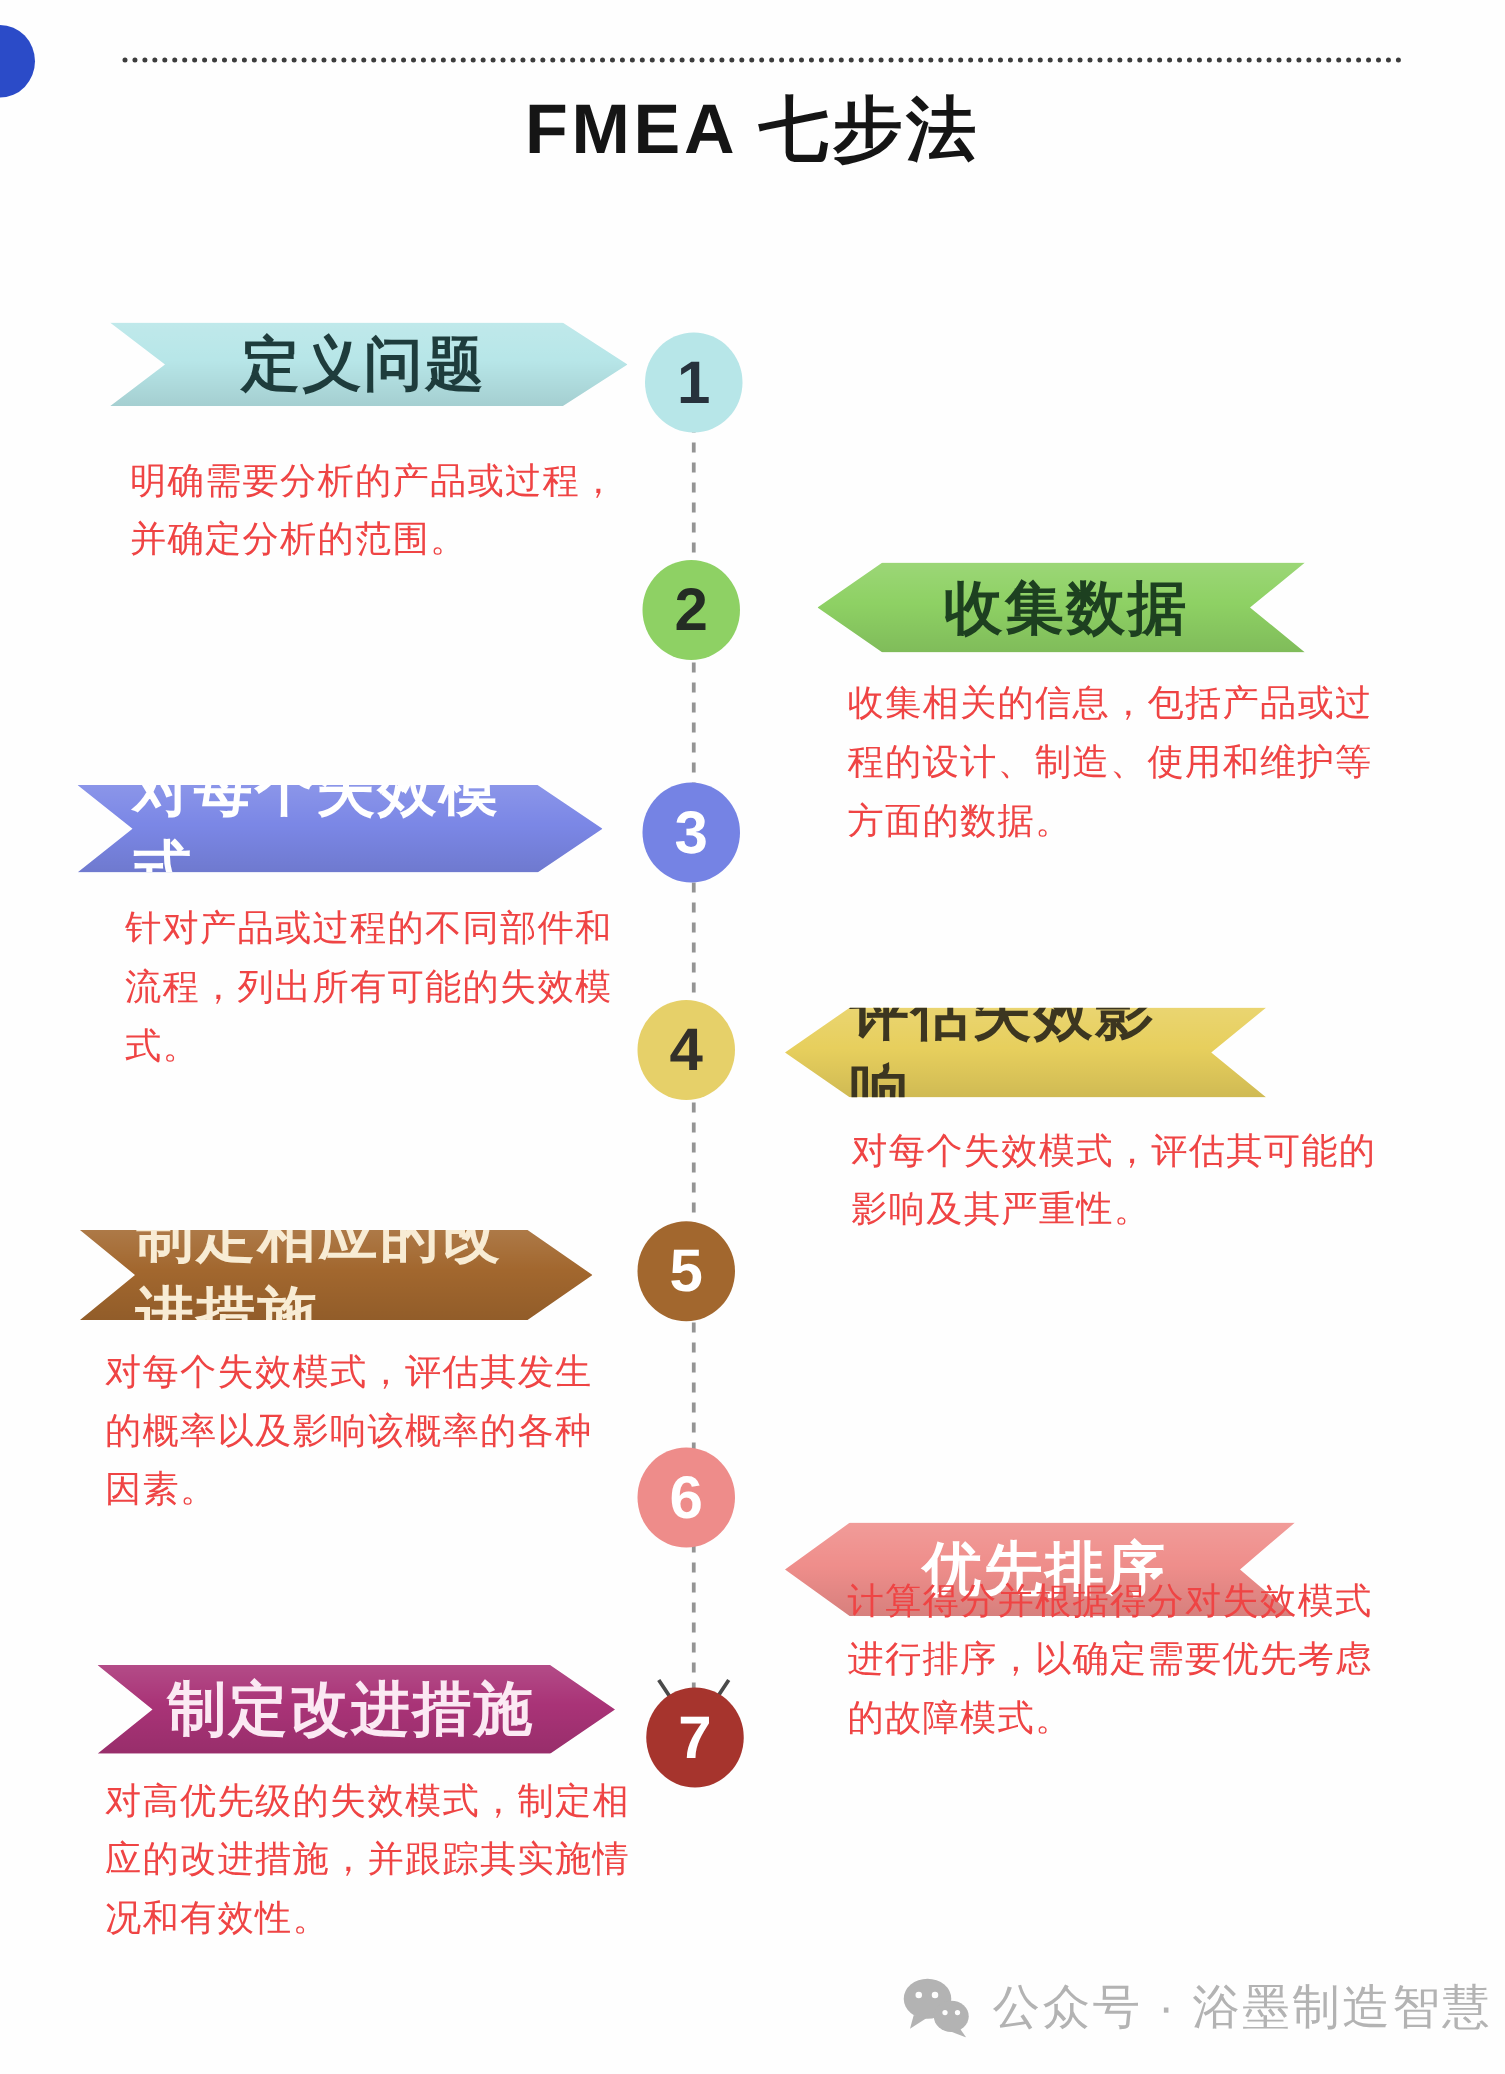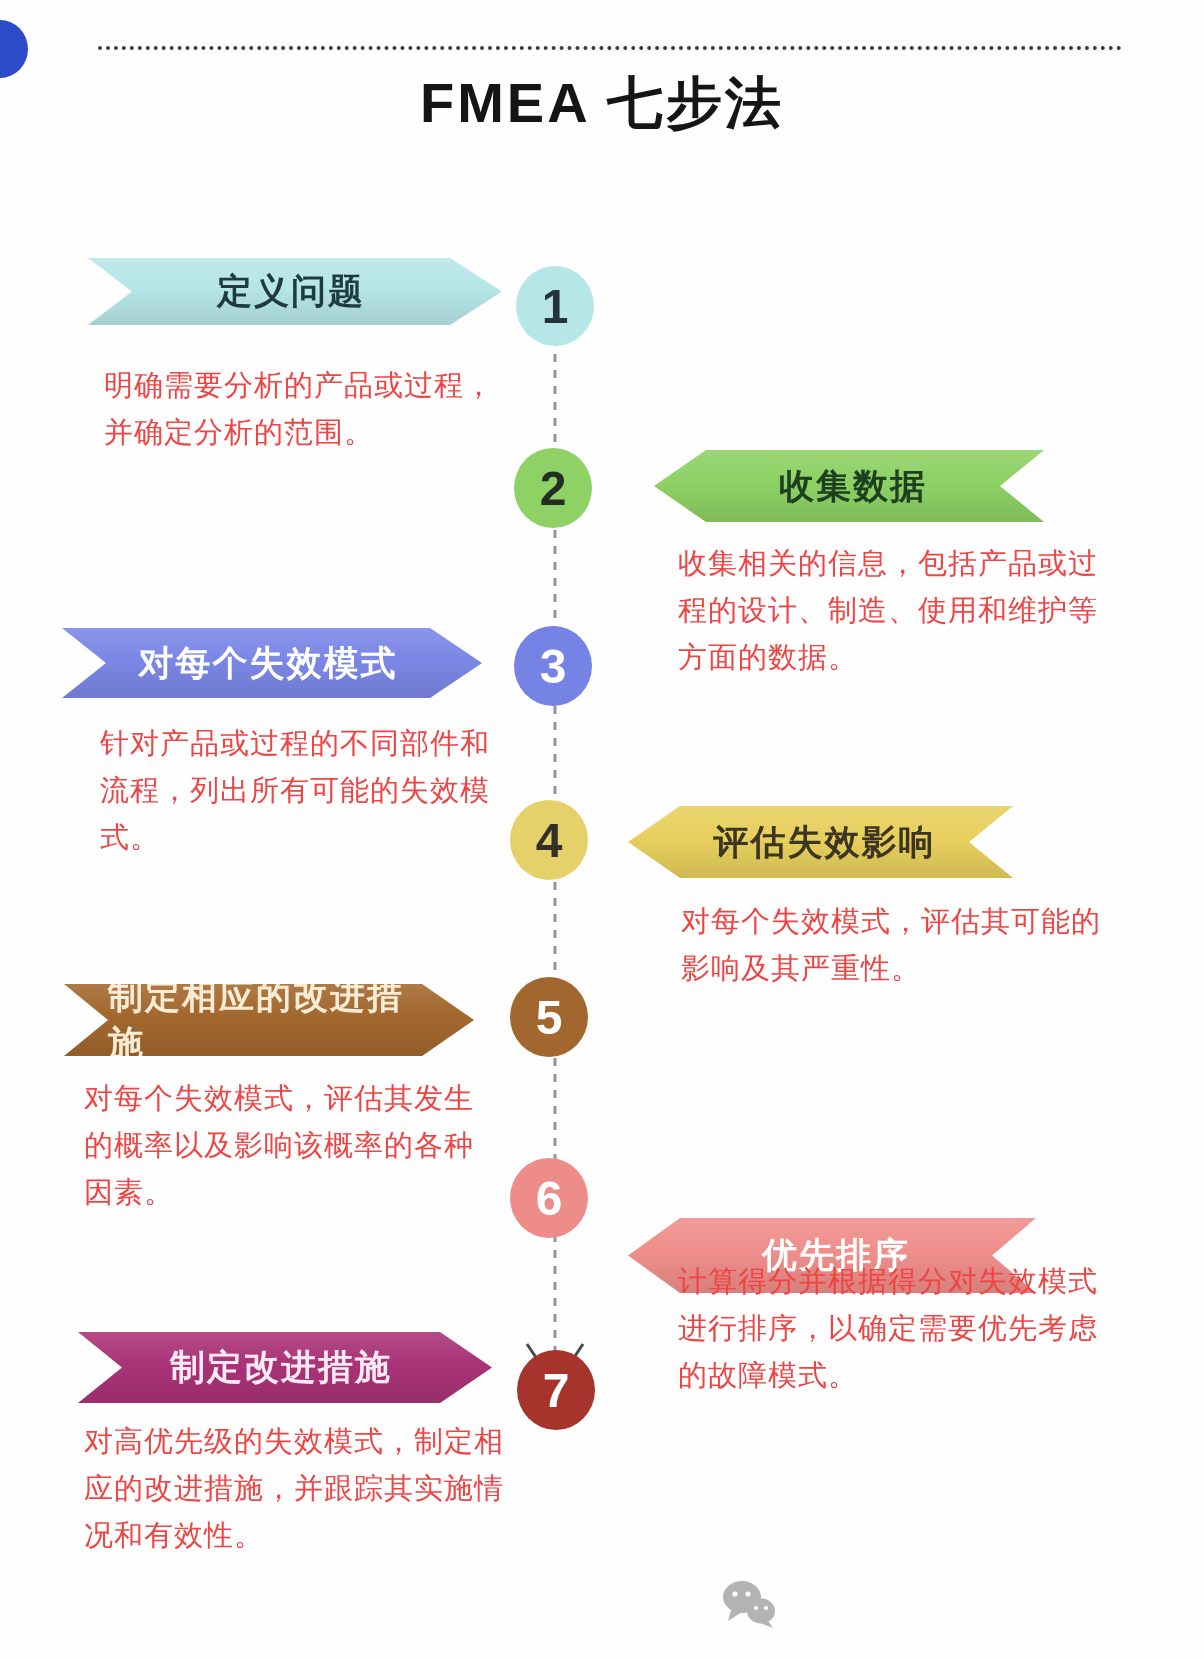--- a/index.html
+++ b/index.html
@@ -19,21 +19,21 @@
   .page-title{
     position:absolute;left:0;right:0;top:66px;margin:0;
     text-align:center;font-size:56px;font-weight:600;color:#151515;
     letter-spacing:3px;
   }
   .timeline-svg{position:absolute;left:0;top:0;z-index:0;}
   .step .banner{
     position:absolute;z-index:2;display:flex;align-items:center;justify-content:center;
     background-color:var(--banner-color);
     background-image:linear-gradient(180deg,rgba(255,255,255,0.12) 0%,rgba(255,255,255,0) 45%,rgba(0,0,0,0.10) 100%);
-    font-weight:bold;font-size:35px;color:var(--banner-text-color);
+    font-weight:bold;font-size:47px;color:var(--banner-text-color);
     letter-spacing:2px;
   }
   .banner.left{
     clip-path:polygon(0 0,calc(100% - 52px) 0,100% 50%,calc(100% - 52px) 100%,0 100%,44px 50%);
     padding-left:44px;padding-right:52px;box-sizing:border-box;
   }
   .banner.right{
     clip-path:polygon(52px 0,100% 0,calc(100% - 44px) 50%,100% 100%,52px 100%,0 50%);
     padding-left:52px;padding-right:44px;box-sizing:border-box;
   }
@@ -170,13 +170,14 @@
       <ellipse cx="20" cy="17" rx="19" ry="16" fill="#b3b3b3"></ellipse>
       <polygon points="9,30 6,41 20,32" fill="#b3b3b3"></polygon>
       <circle cx="13" cy="14" r="2.6" fill="#fefefe"></circle>
       <circle cx="26" cy="14" r="2.6" fill="#fefefe"></circle>
       <ellipse cx="39" cy="31" rx="14" ry="12.5" fill="#b3b3b3"></ellipse>
       <polygon points="46,41 51,48 38,43" fill="#b3b3b3"></polygon>
       <circle cx="34" cy="28" r="2.1" fill="#fefefe"></circle>
       <circle cx="44" cy="28" r="2.1" fill="#fefefe"></circle>
     </svg>
   </span>
+  <span>公众号 · 浴墨制造智慧</span>
 </div>
 
 </body></html>

